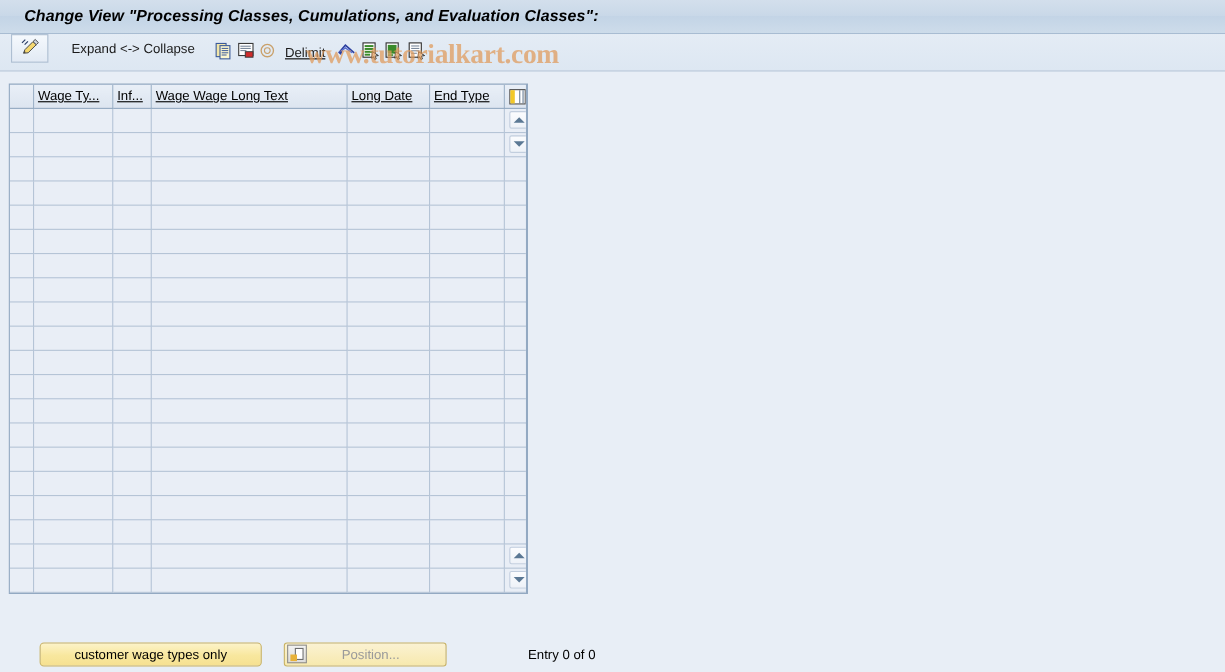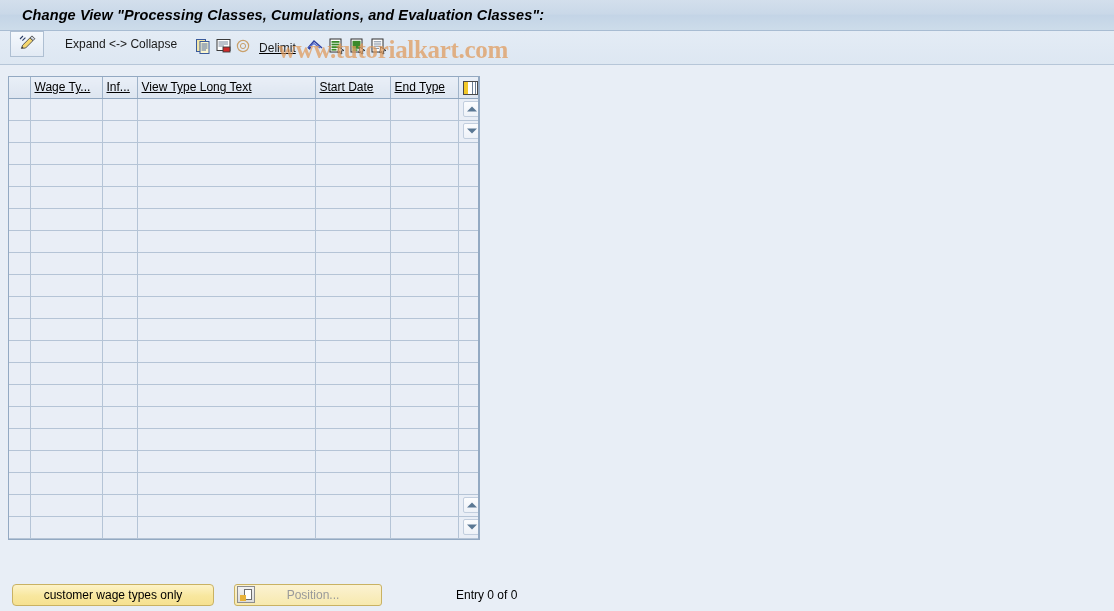--- a/index.html
+++ b/index.html
@@ -227,20 +227,21 @@
     background: linear-gradient(to bottom, #fdf3c8 0%, #f8e79e 55%, #f6e191 100%);
     border: 1px solid #c9b263;
     border-radius: 4px;
     font-size: 12px;
     color: #000;
     display: inline-flex;
     align-items: center;
     justify-content: center;
     box-sizing: border-box;
     cursor: default;
+    margin-left: 24px;
   }
   .btn-position {
     height: 22px;
     width: 148px;
     margin-left: 20px;
     background: linear-gradient(to bottom, #fbf2d2 0%, #f7e9ae 100%);
     border: 1px solid #c9b263;
     border-radius: 3px;
     display: inline-flex;
     align-items: center;
@@ -387,22 +388,22 @@
       <col style="width:178px">
       <col style="width:75px">
       <col style="width:68px">
       <col style="width:21px">
     </colgroup>
     <thead>
       <tr>
         <th class="selcol"></th>
         <th>Wage Ty...</th>
         <th>Inf...</th>
-        <th>View Type Long Text</th>
-        <th>Start Date</th>
+        <th>Wage Wage Long Text</th>
+        <th>Long Date</th>
         <th>End Type</th>
         <th class="sbcol">
           <span class="cfg-icon"></span>
         </th>
       </tr>
     </thead>
     <tbody id="grid-body">
         <tr>
           <td class="selcol"></td>
           <td></td>

